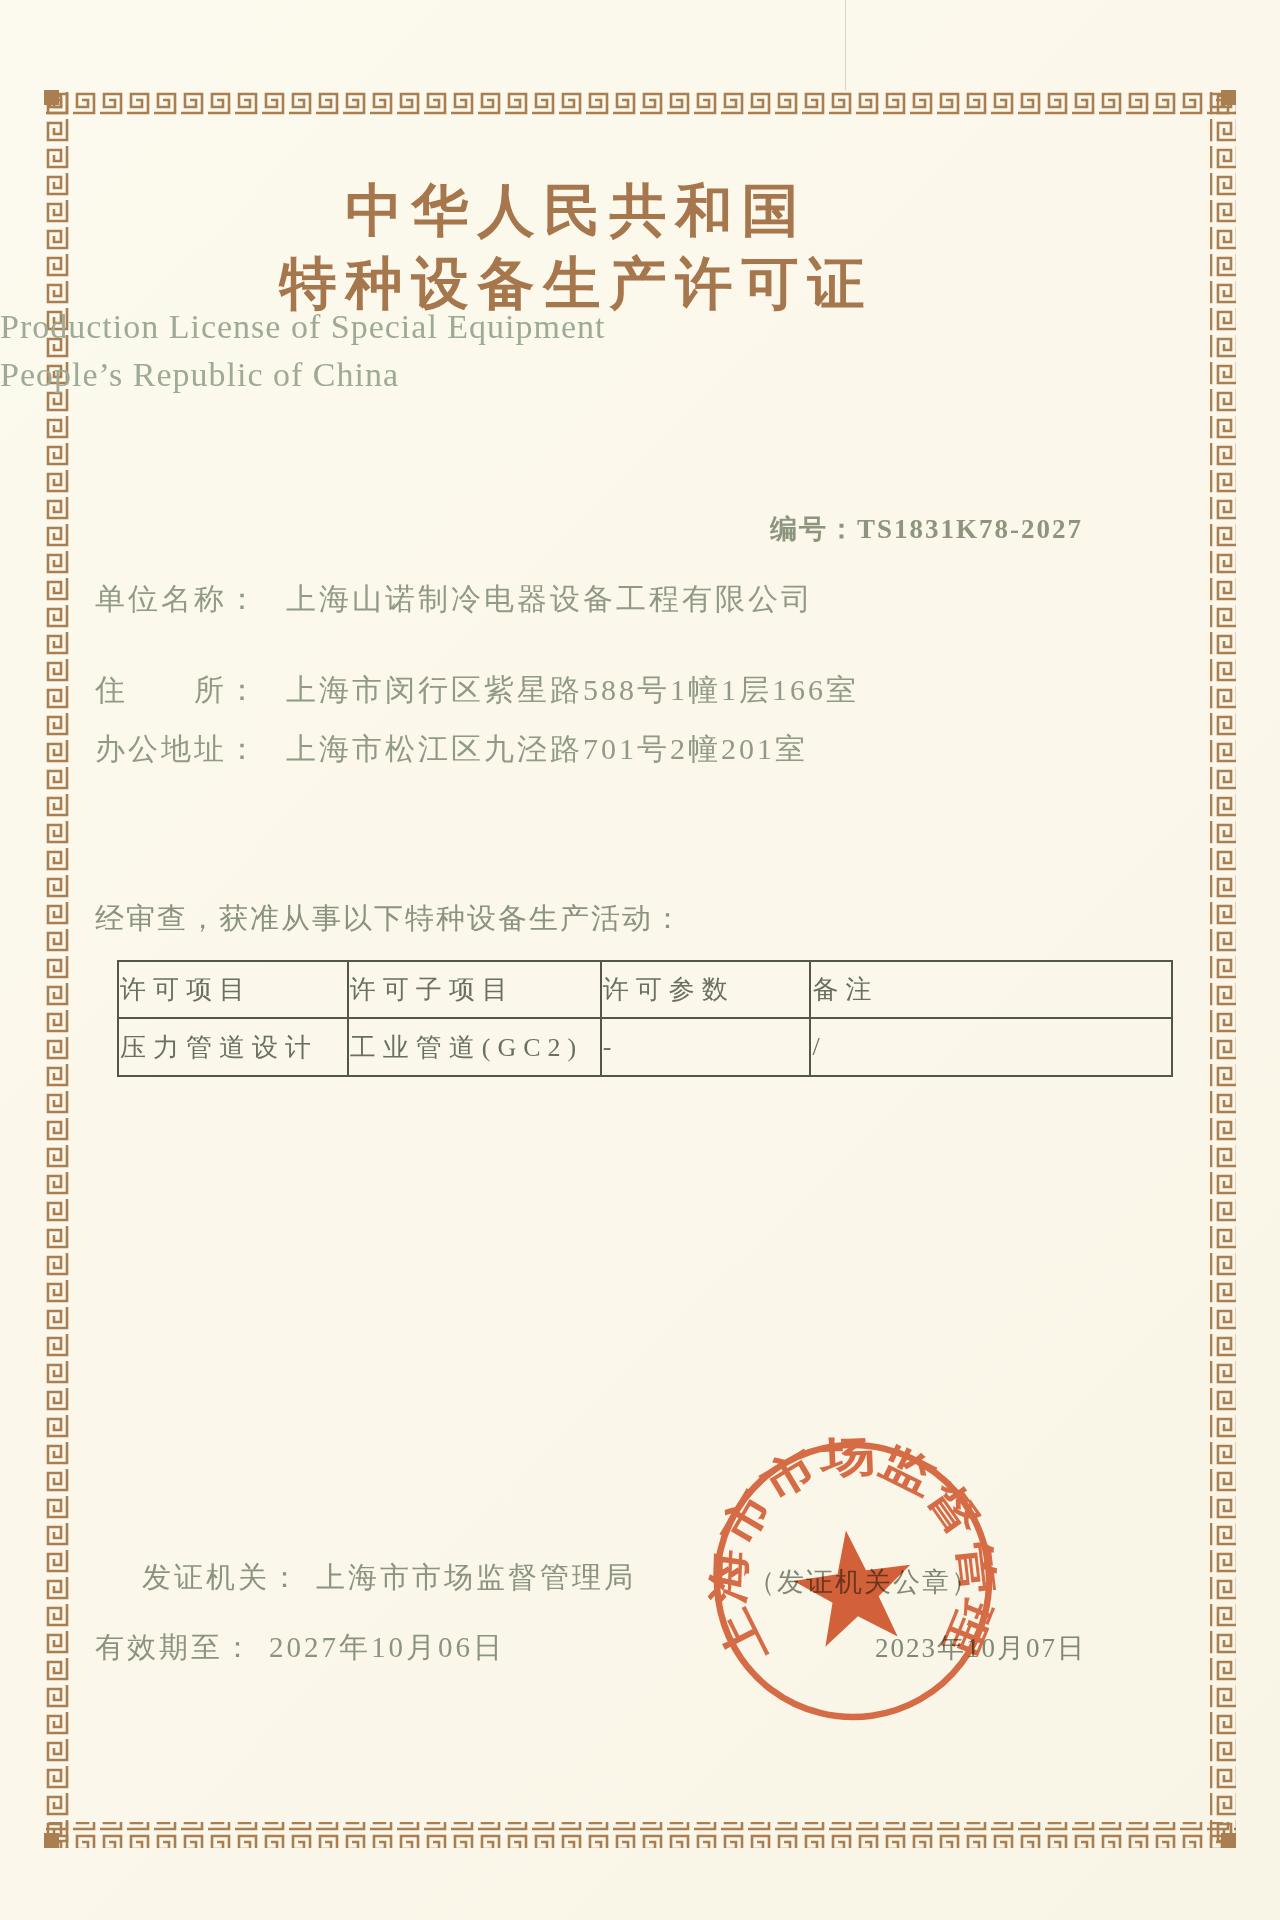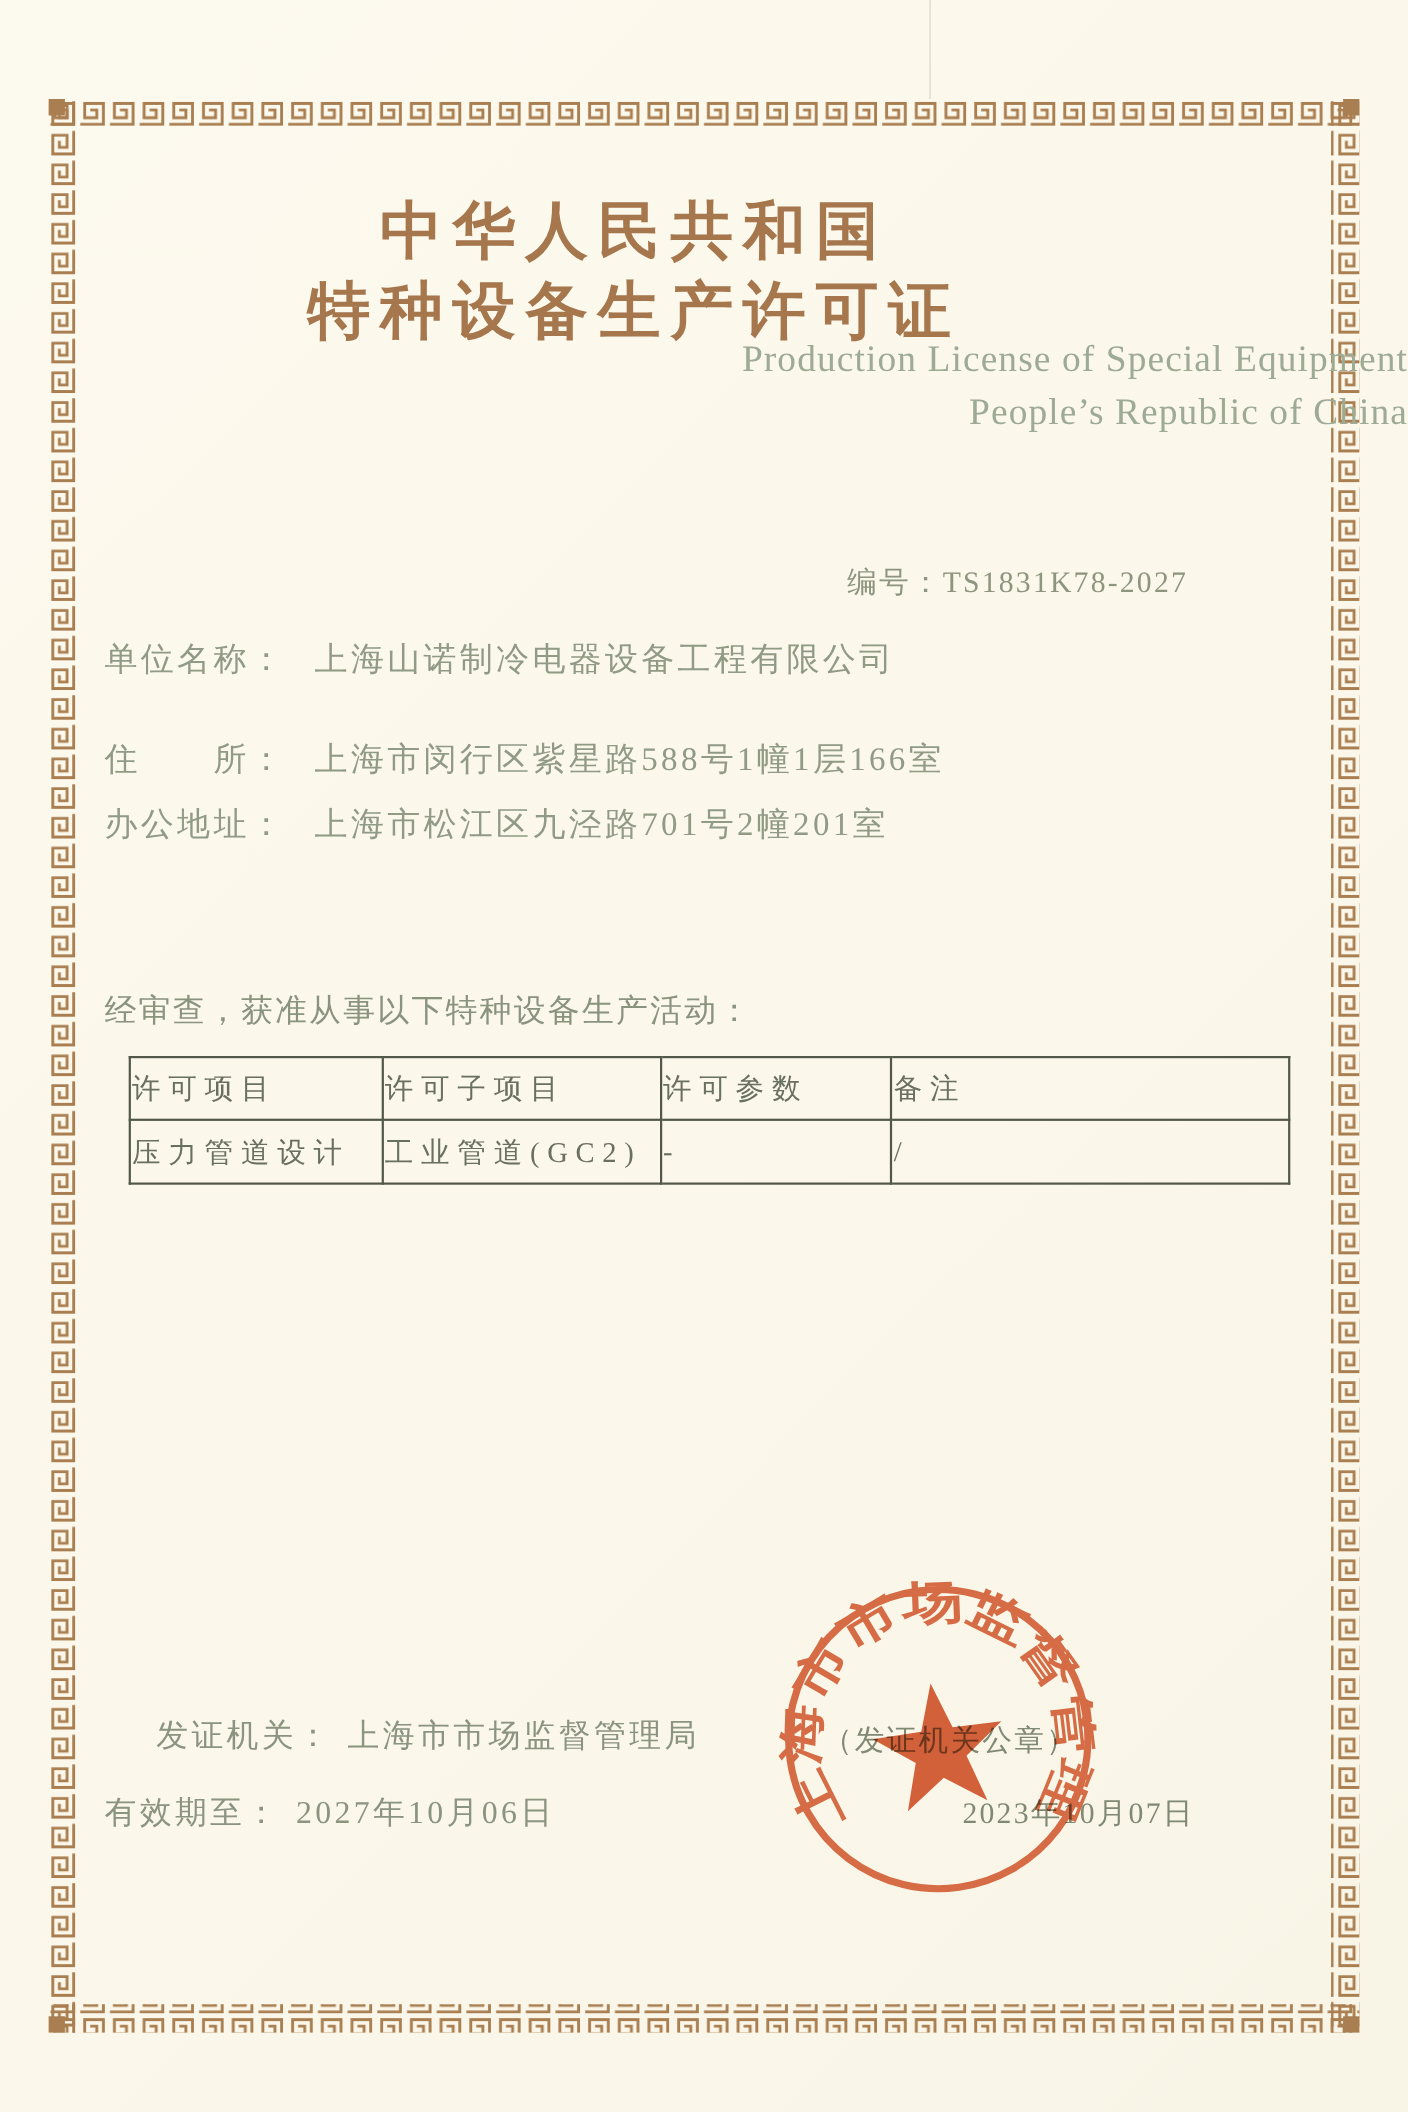--- a/index.html
+++ b/index.html
@@ -9,23 +9,23 @@
     background:linear-gradient(135deg,#fcf9ee 0%,#fbf7ea 55%,#f8f4e6 100%);
     overflow:hidden;
     font-family:"Liberation Serif","DejaVu Serif",serif;
   }
   .scan-line{position:absolute;left:845px;top:0;width:1px;height:90px;background:#d8d4c6;}
   .border-frame{position:absolute;left:44px;top:90px;width:1192px;height:1758px;}
   .abs{position:absolute;}
   .title-cn{left:0;top:174px;width:1153px;text-align:center;
     font-family:"DejaVu Sans","Liberation Sans",sans-serif;
     font-weight:bold;font-size:57px;line-height:73px;letter-spacing:9px;color:#a6764d;}
-  .title-en{left:0;top:303px;width:1280px;text-align:right;
+  .title-en{left:0;top:303px;width:1280px;text-align:left;
     font-size:34px;line-height:48px;letter-spacing:1px;color:#9daa94;}
-  .license-no{left:770px;top:511px;font-size:27px;letter-spacing:2px;color:#8d957e;}
+  .license-no{left:770px;top:511px;font-size:27px;letter-spacing:2px;color:#8d957e;font-weight:bold;}
   .field-line{left:95px;font-size:30px;letter-spacing:3px;color:#909a84;white-space:nowrap;}
   .field-line .lbl{margin-right:26px;}
   .intro-line{left:95px;top:899px;font-size:29px;letter-spacing:2px;color:#8a937e;}
   table.lic{position:absolute;left:117px;top:960px;width:1056px;border-collapse:collapse;
     table-layout:fixed;}
   table.lic th,table.lic td{
     border:2px solid #53574a;text-align:left;vertical-align:middle;
     color:#6a7060;font-weight:normal;letter-spacing:7px;font-size:26px;}
   table.lic th{height:53px;}
   table.lic td{height:54px;}

